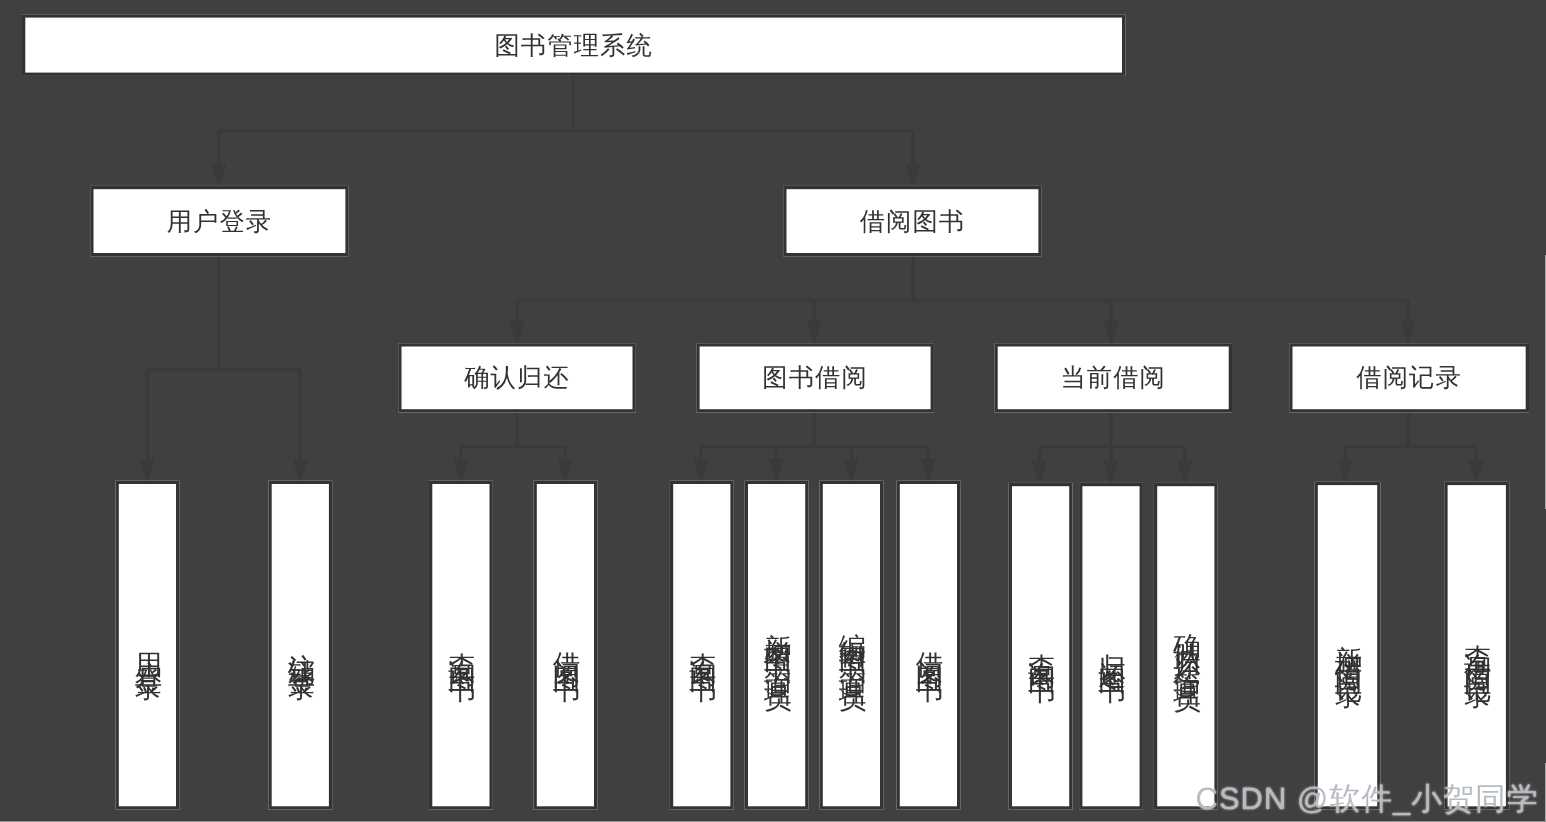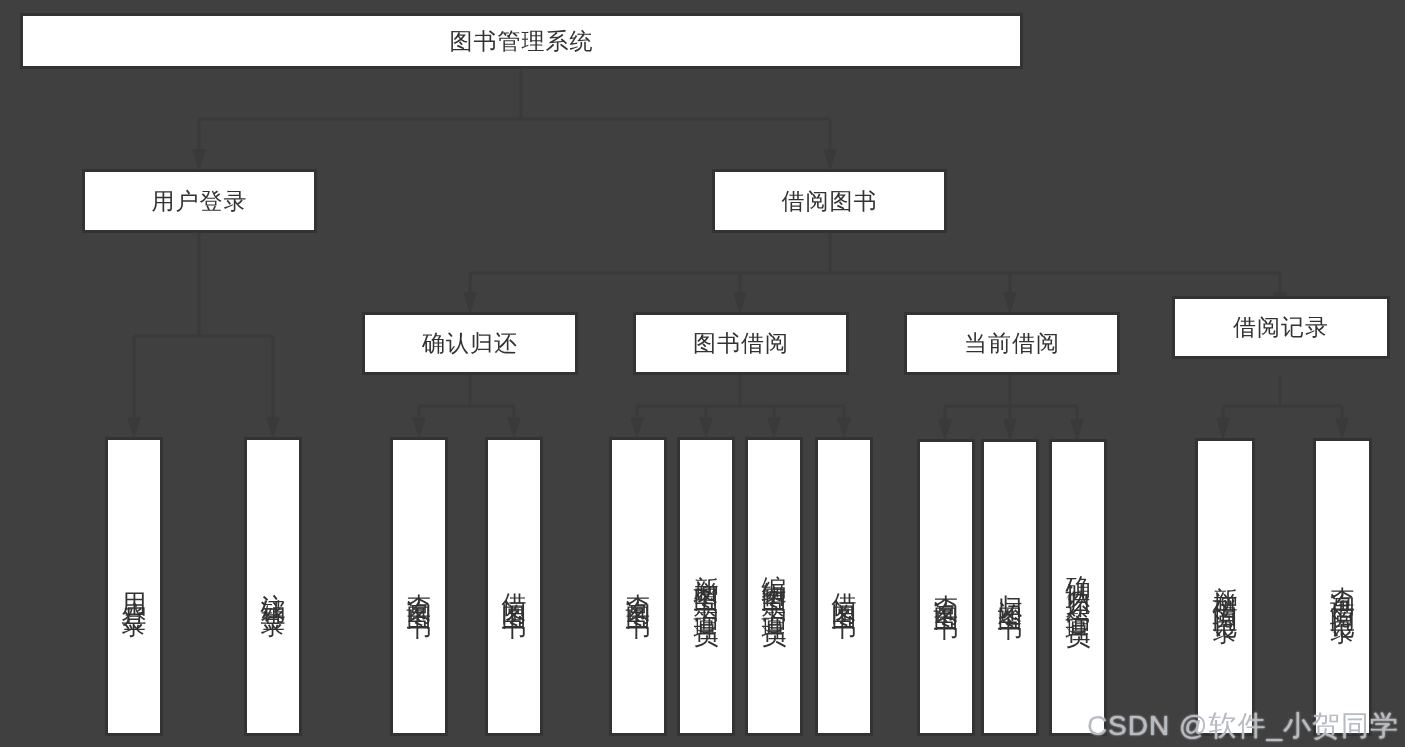--- a/index.html
+++ b/index.html
@@ -102,21 +102,21 @@
 
   <div class="node hnode" style="left:362px;top:312px;width:216px;height:63px">
     <span>确认归还</span>
   </div>
   <div class="node hnode" style="left:633px;top:312px;width:216px;height:63px">
     <span>图书借阅</span>
   </div>
   <div class="node hnode" style="left:904px;top:312px;width:216px;height:63px">
     <span>当前借阅</span>
   </div>
-  <div class="node hnode" style="left:1172px;top:296px;width:218px;height:63px">
+  <div class="node hnode" style="left:1172px;top:312px;width:218px;height:63px">
     <span>借阅记录</span>
   </div>
 
   <div class="node leaf" style="left:105px;top:437px;width:58px;height:299px">
     <span>用户登录</span>
   </div>
   <div class="node leaf" style="left:244px;top:437px;width:58px;height:299px">
     <span>注销登录</span>
   </div>
 

